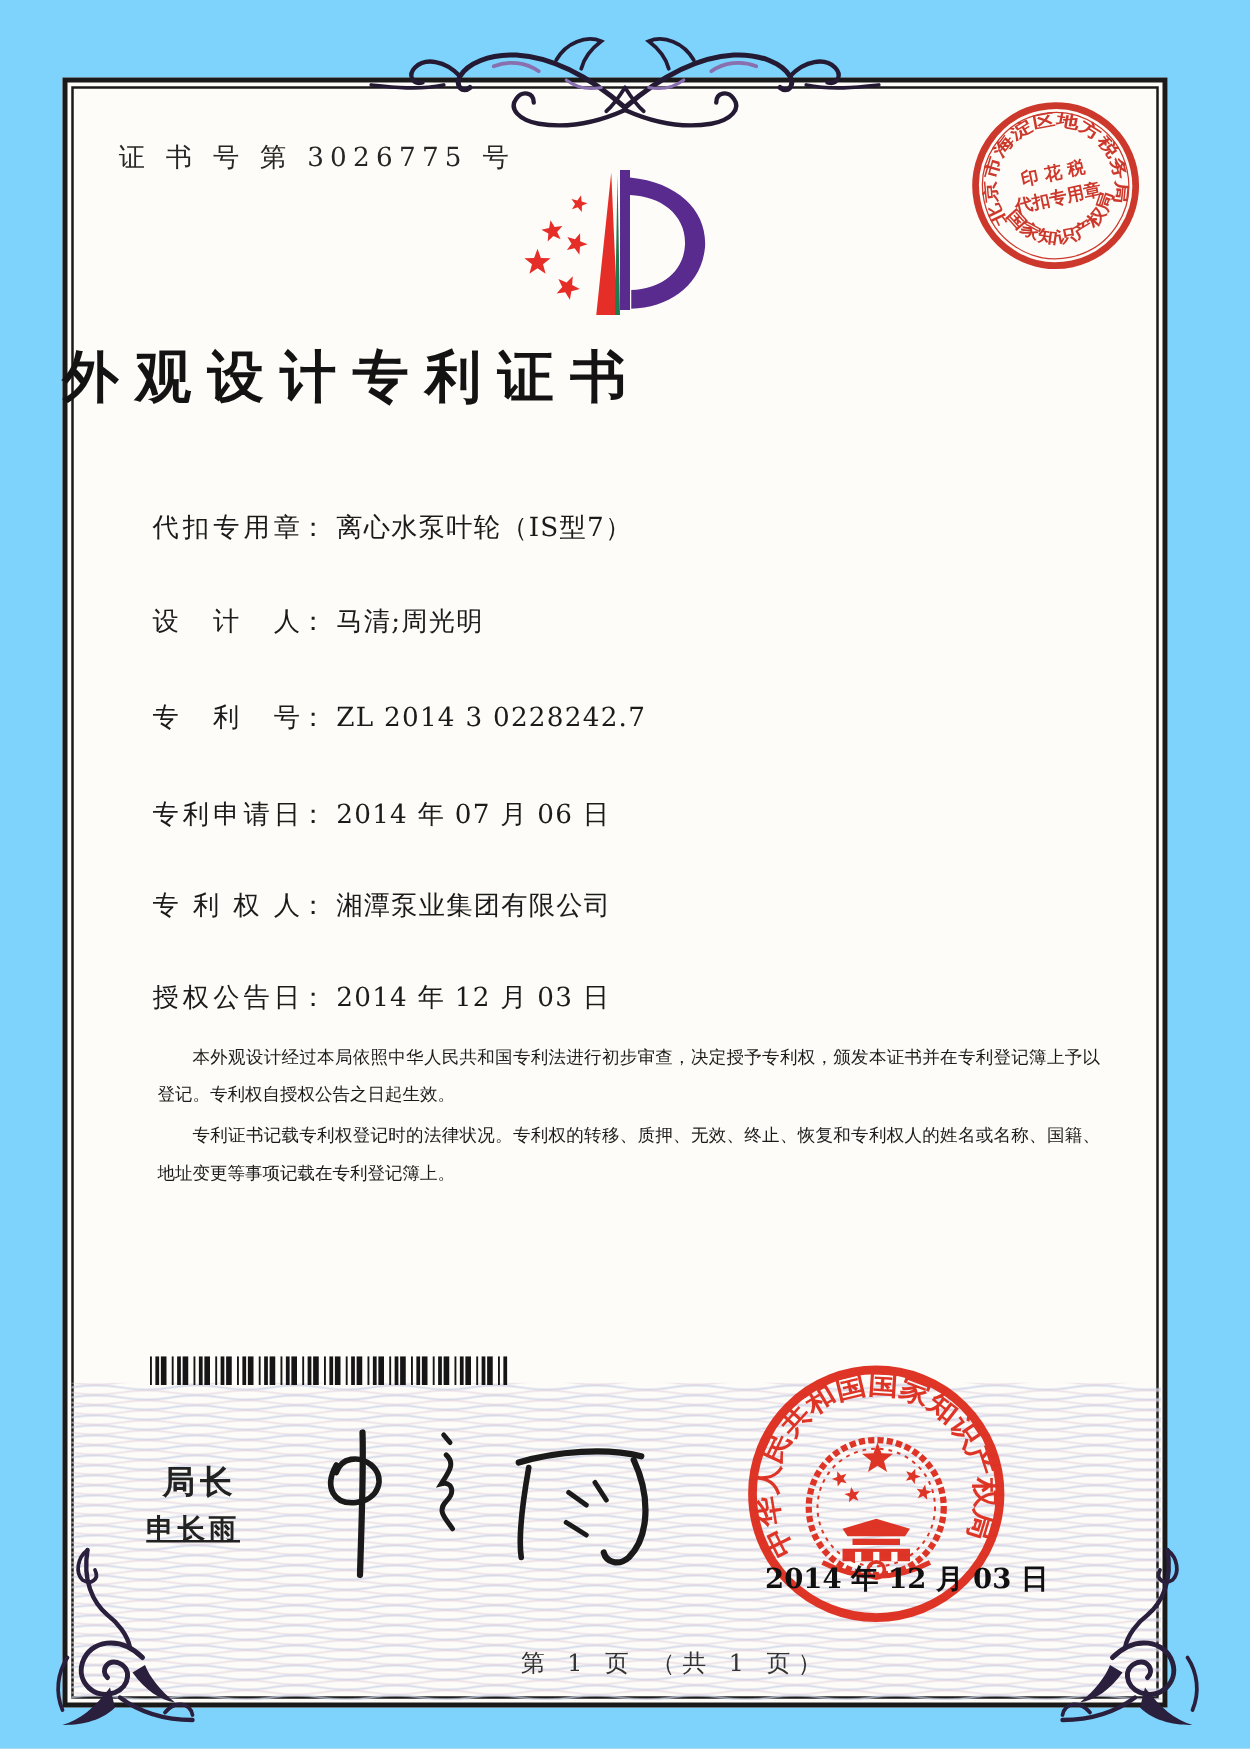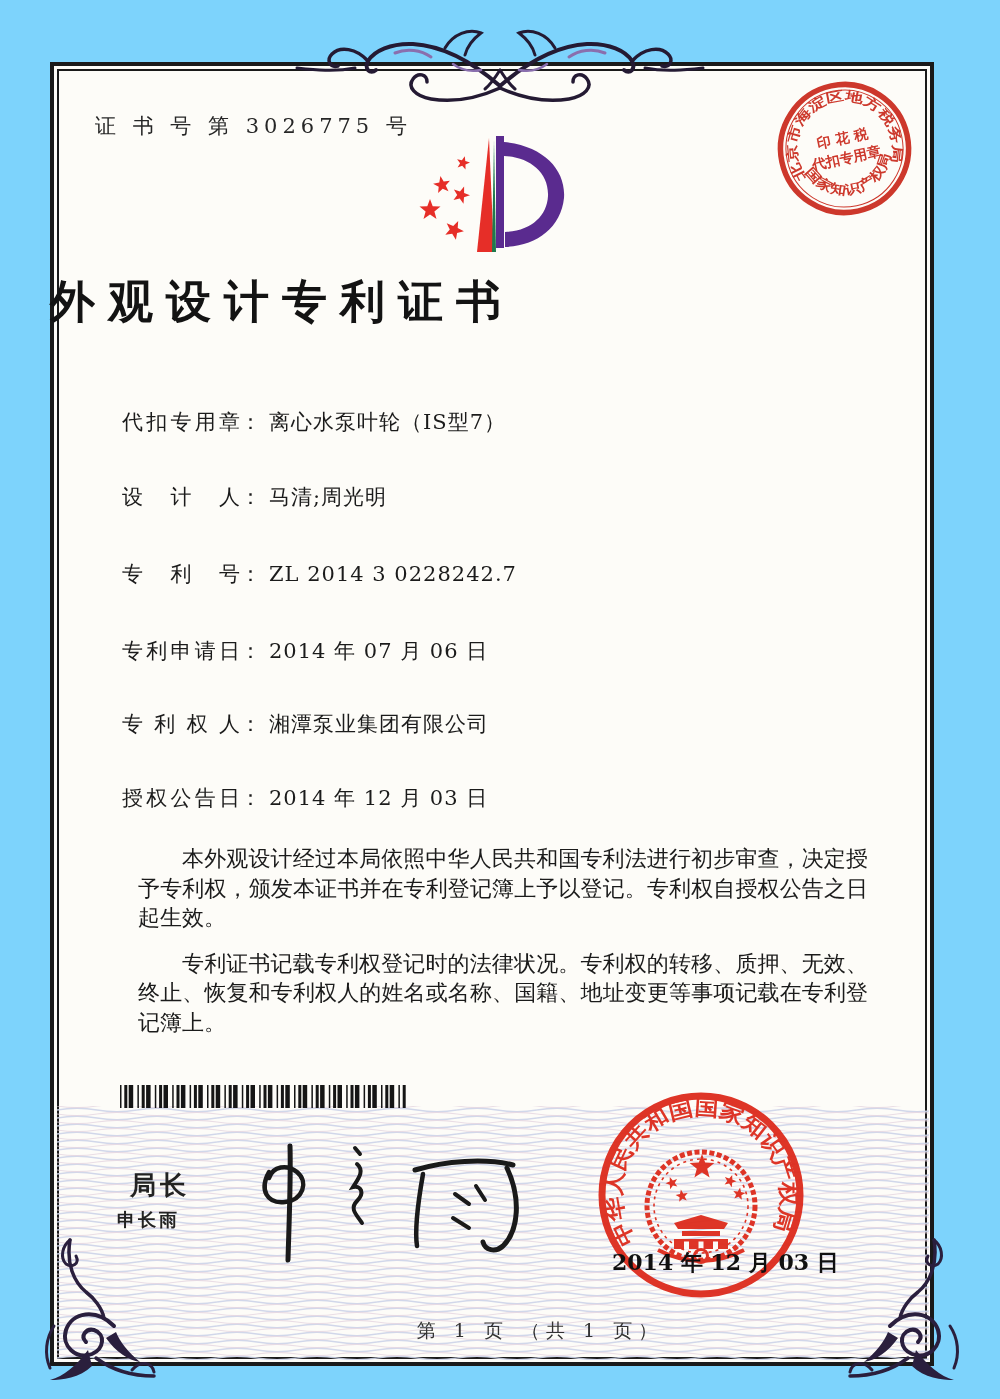--- a/index.html
+++ b/index.html
@@ -24,29 +24,29 @@
   .stamp{position:absolute;left:772px;top:76px;transform:rotate(-12deg);z-index:4;opacity:.92;}
   
   .fields{position:absolute;left:122px;top:394px;width:764px;z-index:3;}
   .field{position:absolute;left:0;font-size:21px;white-space:nowrap;color:#1b1b1b;}
   .flabel{display:inline-block;width:118px;text-align:justify;text-align-last:justify;
     vertical-align:bottom;}
   .fcolon{display:inline-block;margin-right:8px;}
   .fvalue{letter-spacing:1px;margin-top:44px;}
   
   .body-text{position:absolute;left:122px;top:828px;width:762px;z-index:3;}
-  .body-text p{margin:16px;font-size:22px;line-height:29.5px;text-indent:2em;
+  .body-text p{margin:4px;font-size:14px;line-height:29.5px;text-indent:2em;
     text-align:justify;color:#1b1b1b;}
   
   .barcode{position:absolute;left:120px;top:1085px;z-index:3;}
   
   .issuer-role{position:absolute;left:130px;top:1168px;font-family:Liberation Sans, sans-serif;
     font-weight:700;font-size:26px;letter-spacing:4px;color:#222;z-index:3;}
   .issuer-name{position:absolute;left:117px;top:1208px;font-family:"Liberation Sans",sans-serif;
-    font-weight:700;font-size:18px;letter-spacing:3px;color:#222;z-index:3;}
+    font-weight:700;font-size:22px;letter-spacing:3px;color:#222;z-index:3;text-decoration:underline;}
   .signature{position:absolute;left:245px;top:1138px;z-index:4;}
   
   .seal{position:absolute;left:596px;top:1090px;z-index:4;opacity:.95;}
   .seal-date{position:absolute;left:612px;top:1248px;font-size:22px;font-weight:700;
     color:#101010;z-index:5;white-space:nowrap;}
   
   .footer{position:absolute;left:50px;top:1318px;width:884px;text-align:center;
     font-size:19px;letter-spacing:6px;color:#333;z-index:3;padding-left:48px;}
   
   .ornament-top{position:absolute;left:295px;top:8px;z-index:5;}

